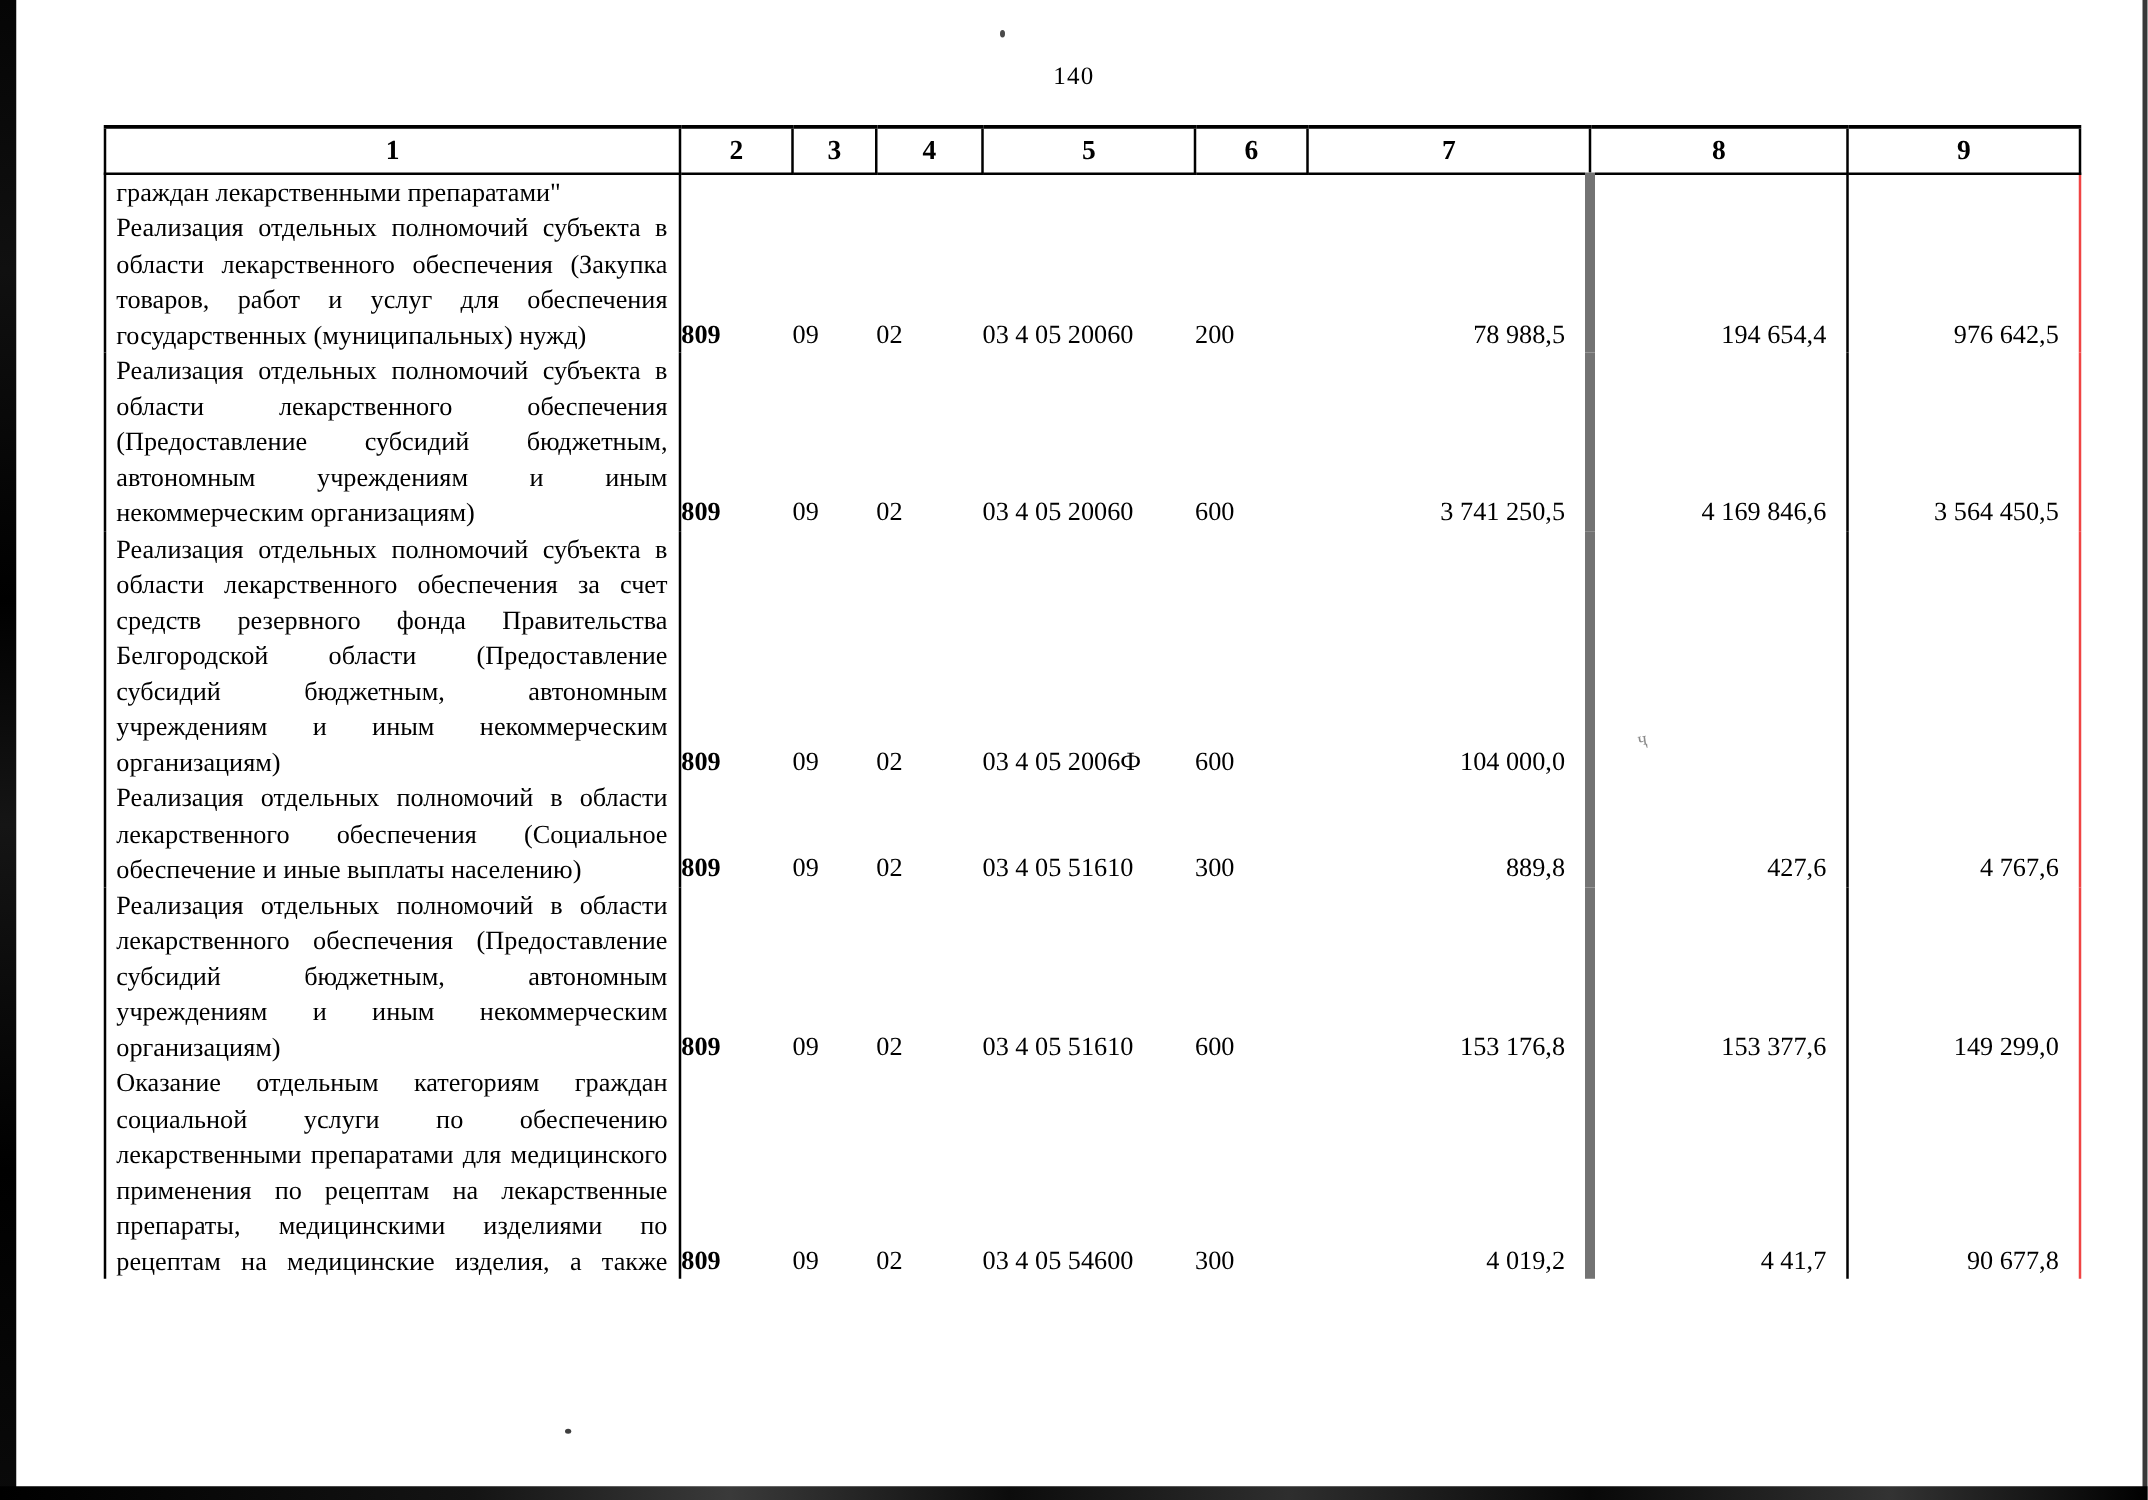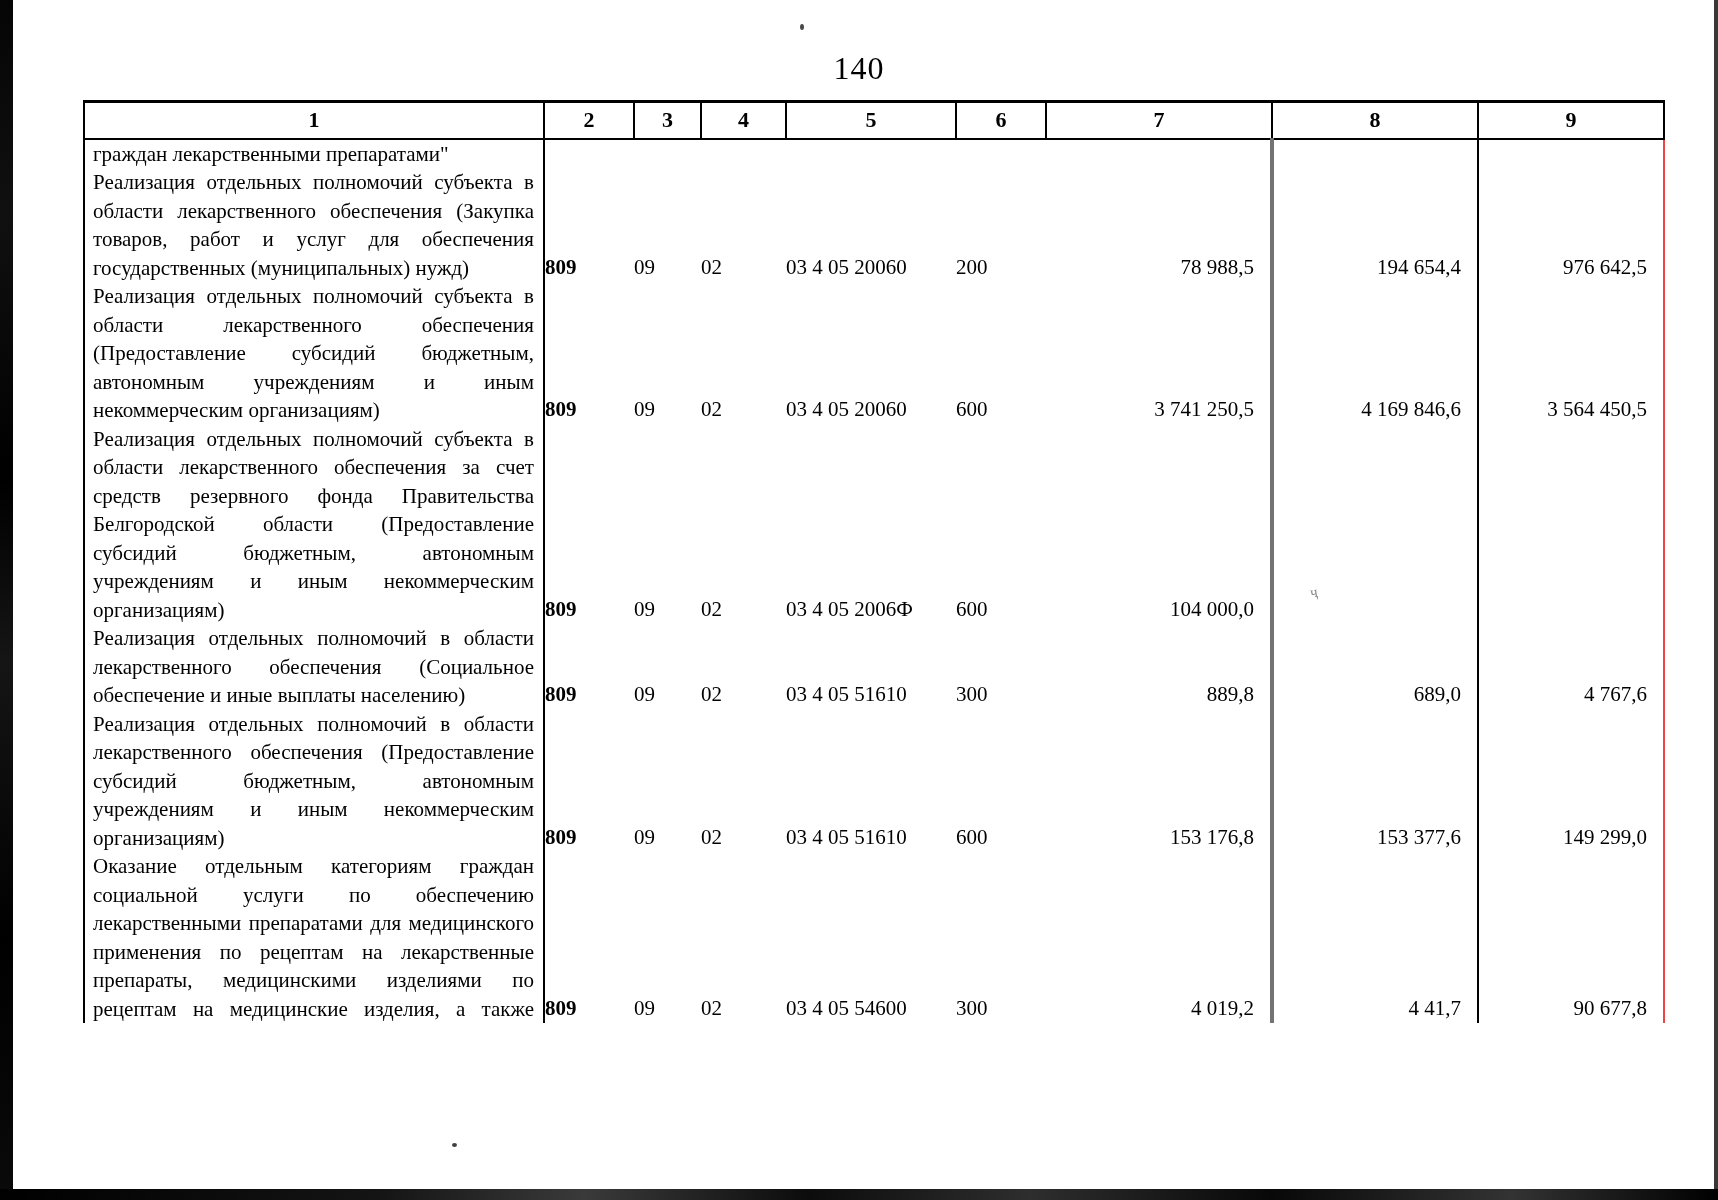--- a/index.html
+++ b/index.html
@@ -25,21 +25,21 @@
   .scan-right-line {
     position: absolute; right: 0; top: 0; width: 4px; height: 100%;
     background: #383838;
   }
   .speck-top { position: absolute; left: 800px; top: 24px; width: 4px; height: 6px; background: #4a4a4a; border-radius: 50%; }
   .speck-bottom { position: absolute; left: 452px; top: 1143px; width: 5px; height: 4px; background: #3f3f3f; border-radius: 50%; }
   .smudge-mid { position: absolute; left: 1310px; top: 584px; color: #8a8a8a; font-size: 15px; transform: rotate(-8deg); }
 
   .page-number {
     position: absolute; top: 50px; left: 0; width: 100%;
-    text-align: center; font-size: 32px; letter-spacing: 1px;
+    text-align: center; font-size: 20px; letter-spacing: 1px;
   }
 
   .doc-table {
     position: absolute; left: 83px; top: 100px; width: 1580px;
   }
   table {
     border-collapse: collapse; table-layout: fixed; width: 1580px;
   }
   
   thead th {
@@ -58,21 +58,21 @@
     text-align: justify;
     padding: 0 9px 0 8px;
     line-height: 28.5px;
     font-size: 21px;
   }
   td.c-name.justify-last { text-align-last: justify; }
   td.val { line-height: 28.5px; padding-bottom: 1px; }
   td.c-center { text-align: left; }
   td.c-grbs { font-weight: bold; }
   td.c-amt { text-align: right; padding-right: 16px; }
-  td.c-amt1 { border-right: 4px solid #737373; }
+  td.c-amt1 { border-right: 8px solid #737373; }
   td.c-amt2 { border-right: 2px solid #000; margin-left: 47px; }
   td.c-amt3 { border-right: 2px solid #ef4444; }
 </style>
 </head>
 <body>
 
 <div class="page">
 
   <div class="scan-left-bar"></div>
   <div class="scan-right-line"></div>
@@ -155,21 +155,21 @@
     <td class="val c-amt c-amt3"></td>
   </tr>
           <tr>
     <td class="c-name">Реализация отдельных полномочий в области лекарственного обеспечения (Социальное обеспечение и иные выплаты населению)</td>
     <td class="val c-center c-grbs">809</td>
     <td class="val c-center">09</td>
     <td class="val c-center">02</td>
     <td class="val c-center">03 4 05 51610</td>
     <td class="val c-center">300</td>
     <td class="val c-amt c-amt1">889,8</td>
-    <td class="val c-amt c-amt2">689,0</td>
+    <td class="val c-amt c-amt2">427,6</td>
     <td class="val c-amt c-amt3">4 767,6</td>
   </tr>
           <tr>
     <td class="c-name">Реализация отдельных полномочий в области лекарственного обеспечения (Предоставление субсидий бюджетным, автономным учреждениям и иным некоммерческим организациям)</td>
     <td class="val c-center c-grbs">809</td>
     <td class="val c-center">09</td>
     <td class="val c-center">02</td>
     <td class="val c-center">03 4 05 51610</td>
     <td class="val c-center">600</td>
     <td class="val c-amt c-amt1">153 176,8</td>

